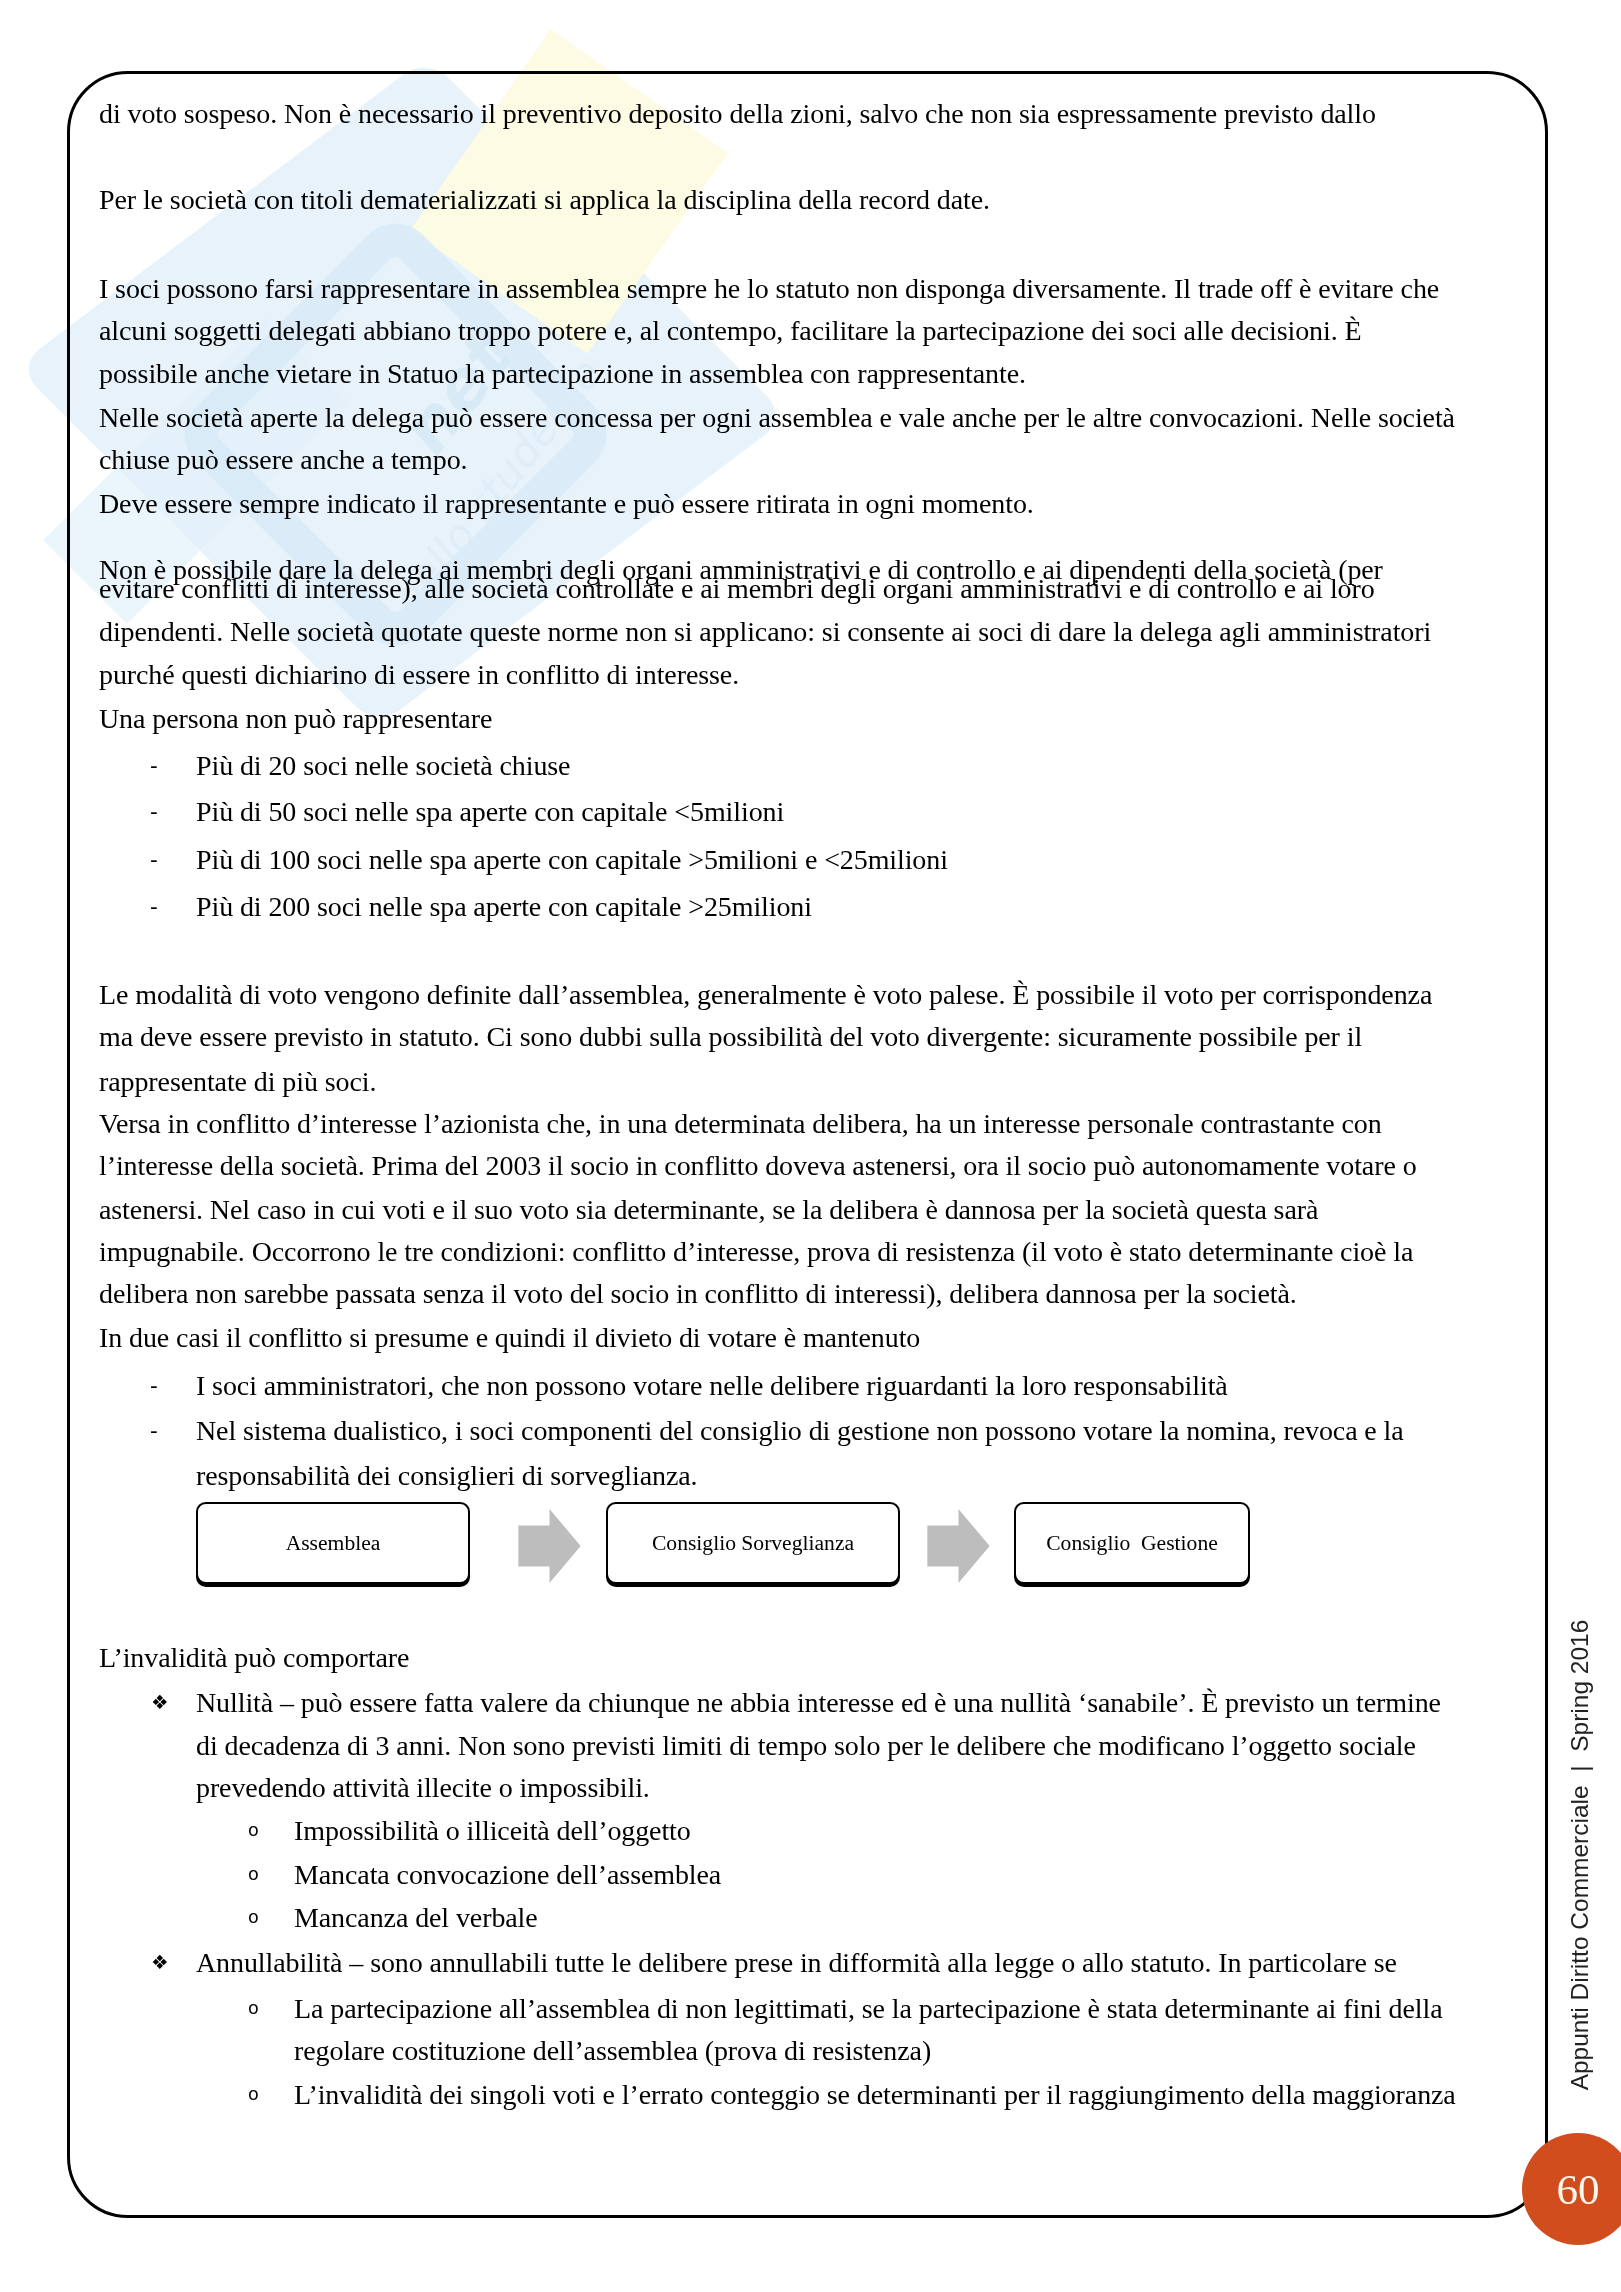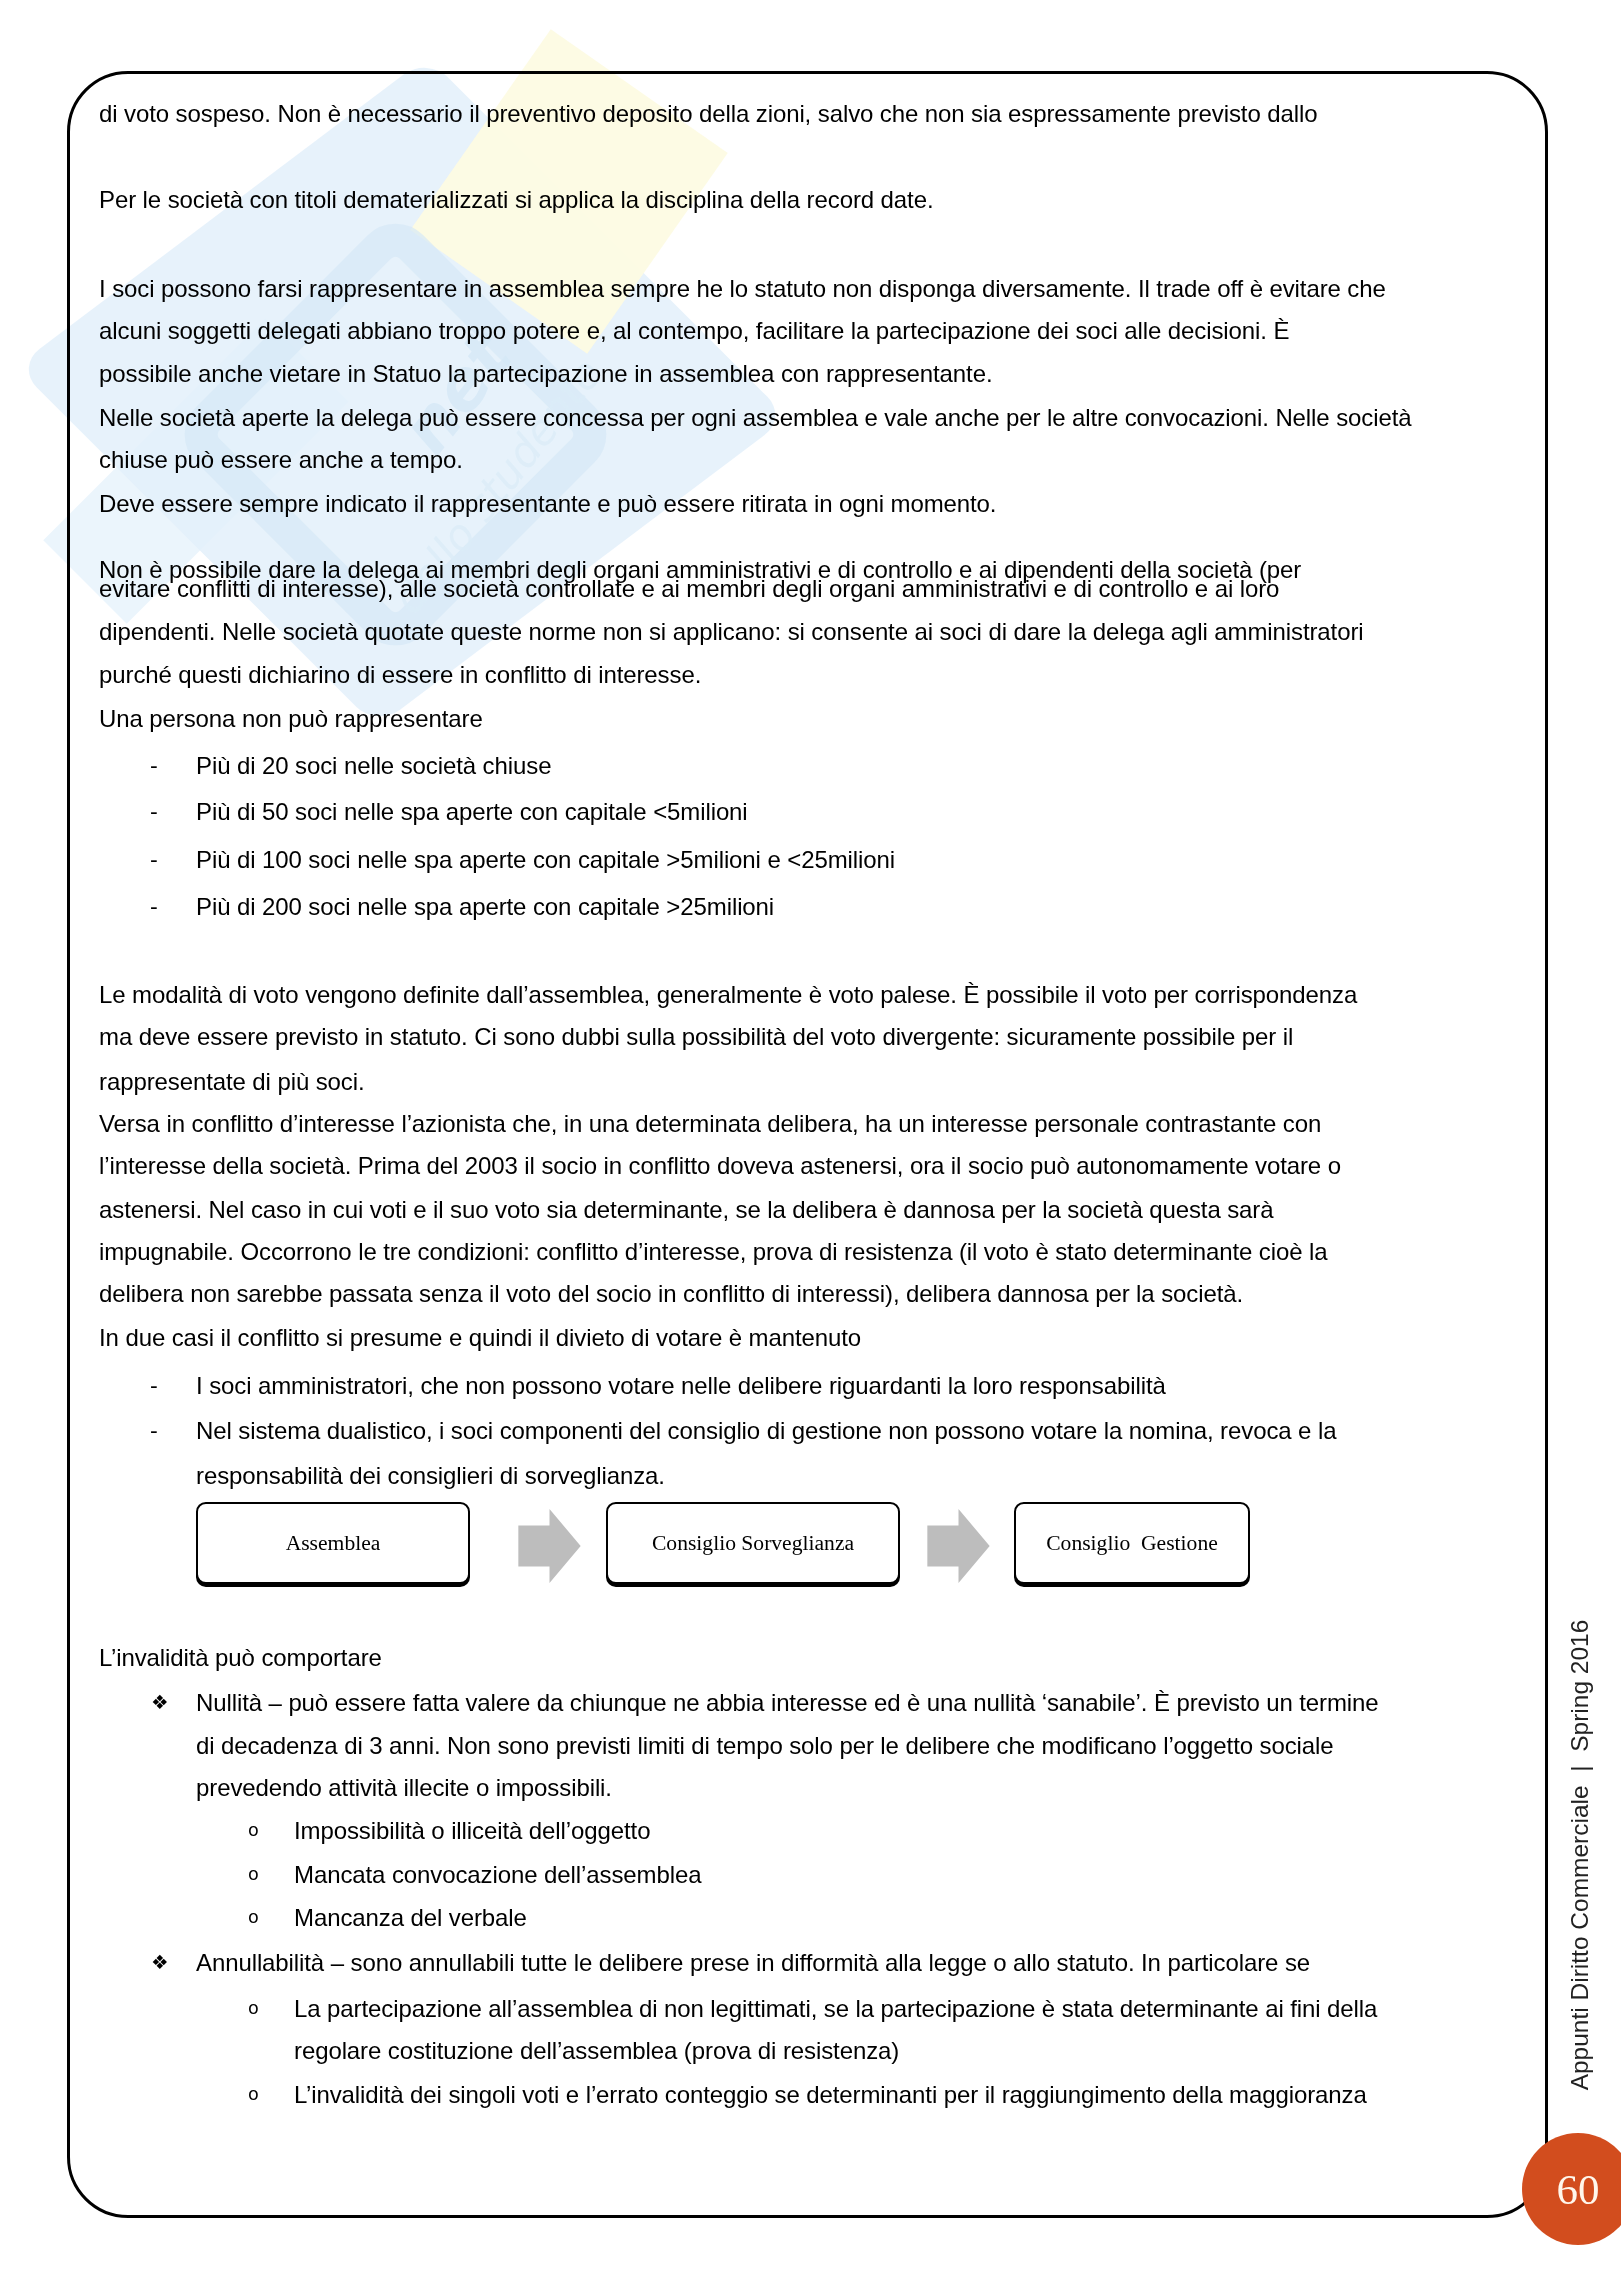--- a/index.html
+++ b/index.html
@@ -11,21 +11,21 @@
   .wm-blue-diamond { left: 147px; top: 137px; width: 510px; height: 510px; transform: rotate(45deg) skewX(-8deg); background: #e3f0fa; border-radius: 29px; opacity: 0.85; }
   .wm-yellow { left: 461px; top: 69px; width: 216px; height: 245px; transform: rotate(35deg); background: #fdfbe3; opacity: 0.95; }
   .wm-inner { left: 235px; top: 274px; width: 255px; height: 255px; transform: rotate(45deg); border: 33px solid #d5e8f6; border-radius: 39px; opacity: 0.7; }
   .wm-text { left: 392px; top: 353px; transform: rotate(-52deg); font-family: "DejaVu Sans", sans-serif; font-style: italic; font-weight: bold; color: #d6e9f7; font-size: 69px; white-space: nowrap; opacity: 0.8; }
   .wm-text2 { left: 343px; top: 461px; transform: rotate(-52deg); font-family: "DejaVu Sans", sans-serif; font-style: italic; color: #dcedf8; font-size: 43px; white-space: nowrap; opacity: 0.8; }
   .wm-blue-bar { left: 39px; top: 412px; width: 314px; height: 118px; transform: rotate(-45deg); background: #e6f2fb; opacity: 0.8; }
 
   
   .frame { position: absolute; left: 67px; top: 71px; width: 1481px; height: 2147px; border: 3.9px solid #000; border-radius: 61px; box-sizing: border-box; }
 
-  .txt { position: absolute; font-family: Liberation Sans, sans-serif; font-size: 24px; color: #000; white-space: nowrap; letter-spacing: -0.1px; }
+  .txt { position: absolute; font-family: Liberation Serif, serif; font-size: 28px; color: #000; white-space: nowrap; letter-spacing: -0.1px; }
   .ln { position: absolute; left: 99px; height: 43px; line-height: 43px; }
 
   .marker { position: absolute; font-family: "DejaVu Sans", sans-serif; font-size: 21.6px; line-height: 43px; height: 43px; }
 
   
   .dbox { position: absolute; top: 1502px; height: 82px; border: 2.9px solid #000; border-radius: 9.8px; box-sizing: border-box; display: flex; align-items: center; justify-content: center; font-family: "Liberation Serif", serif; font-size: 21.6px; color: #000; background: #fff; box-shadow: 0 2.9px 0 #000; }
   .darrow { position: absolute; top: 1509px; width: 63px; height: 74px; }
 
   
   .sidebar { position: absolute; left: 1580px; top: 1855px; transform: translate(-50%, -50%) rotate(-90deg); font-family: "Liberation Sans", sans-serif; font-size: 24.5px; color: #222; white-space: nowrap; }

